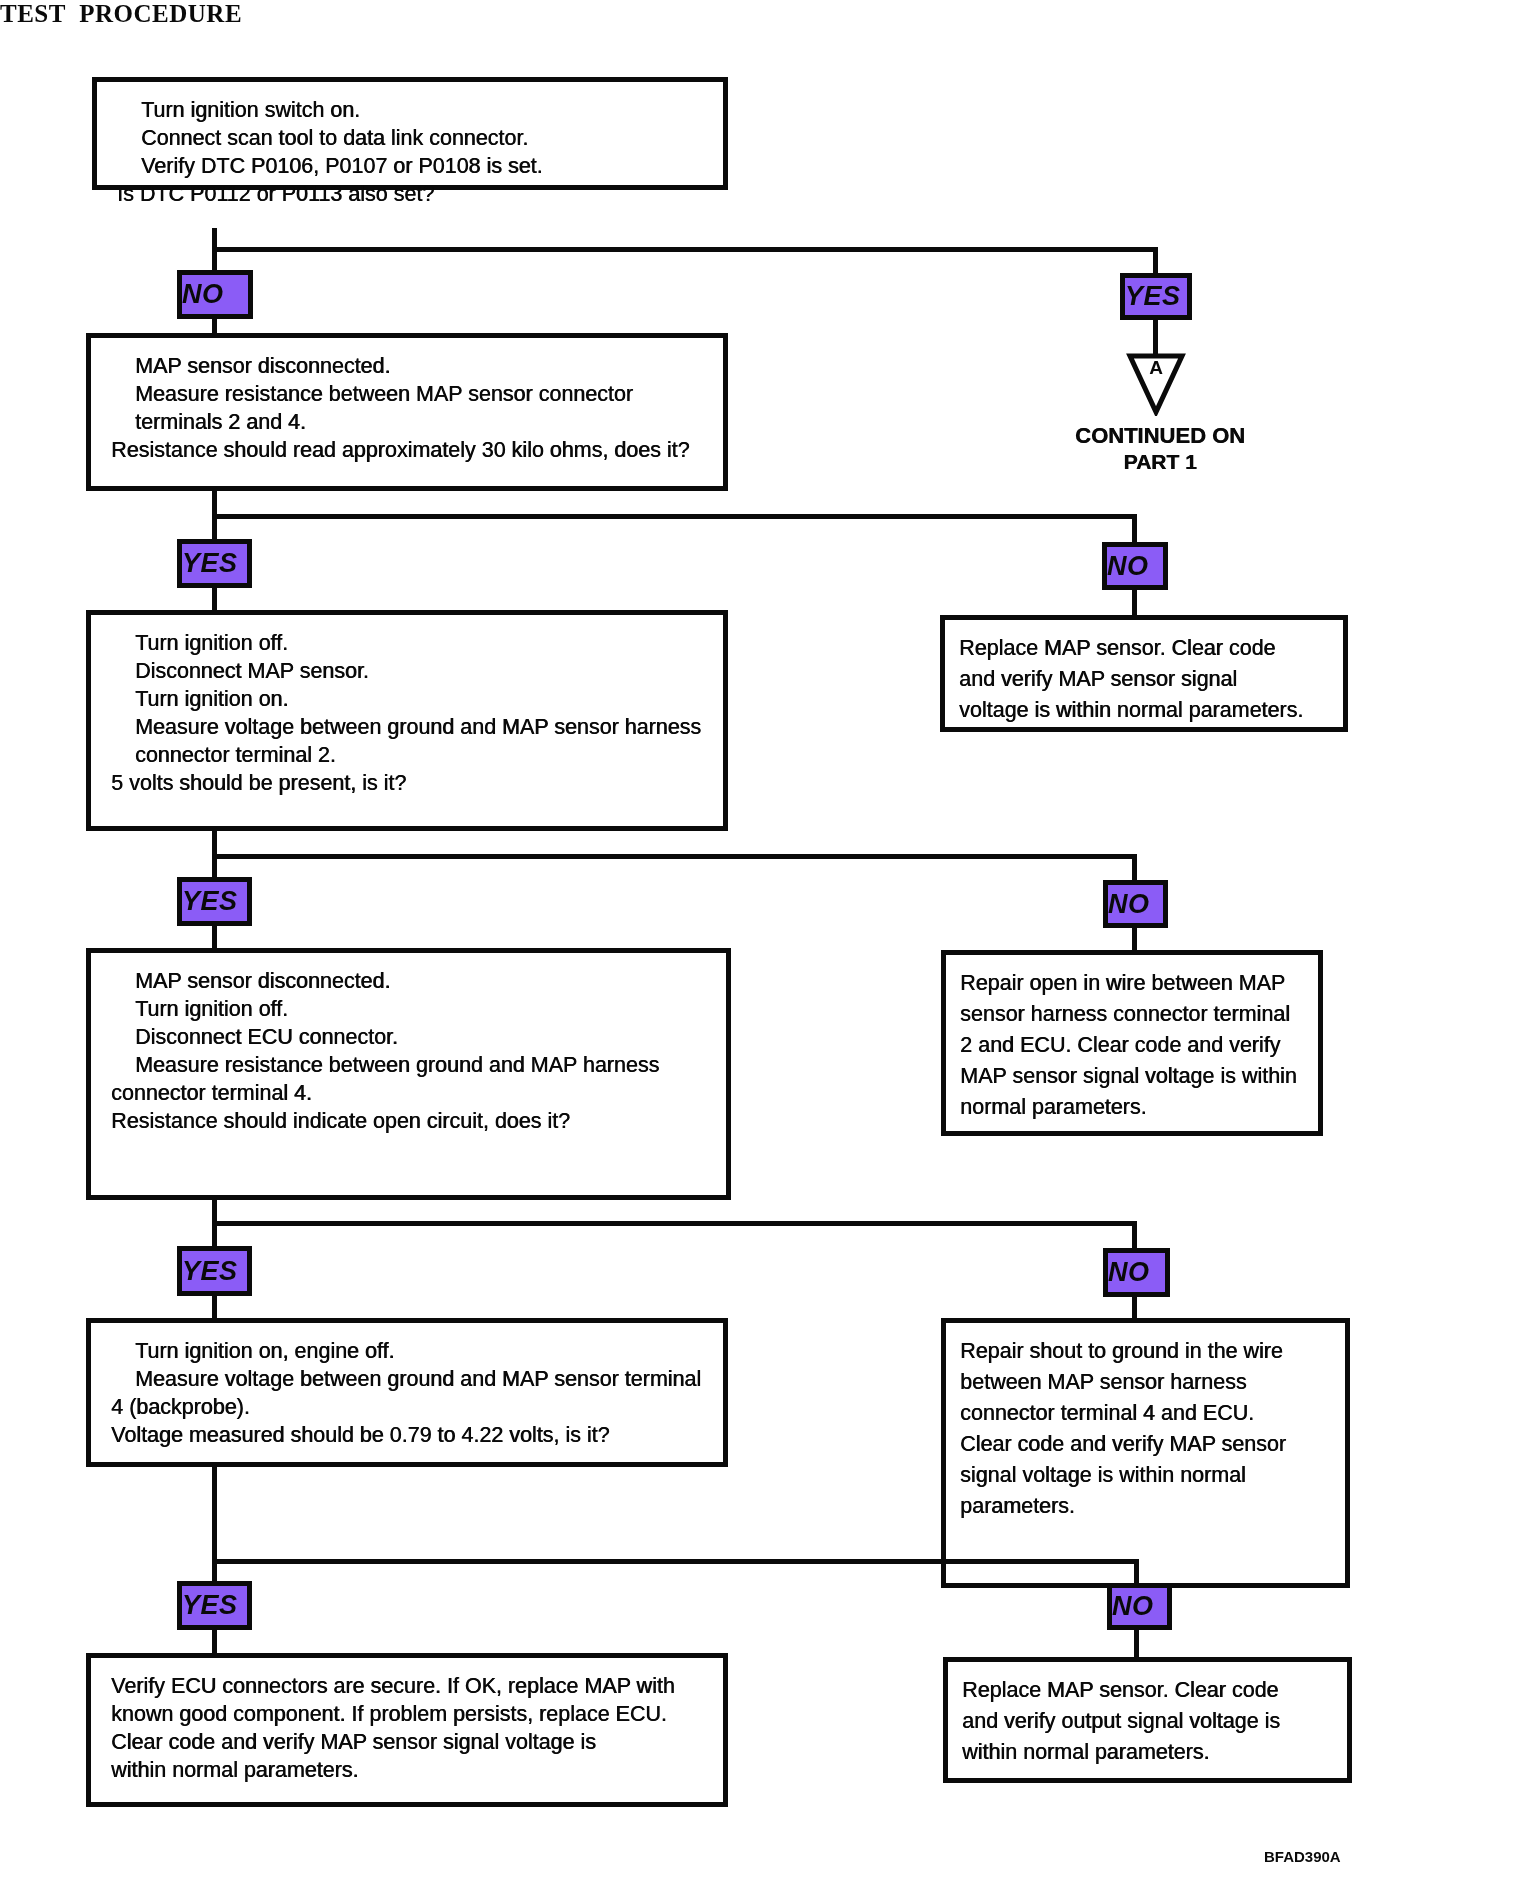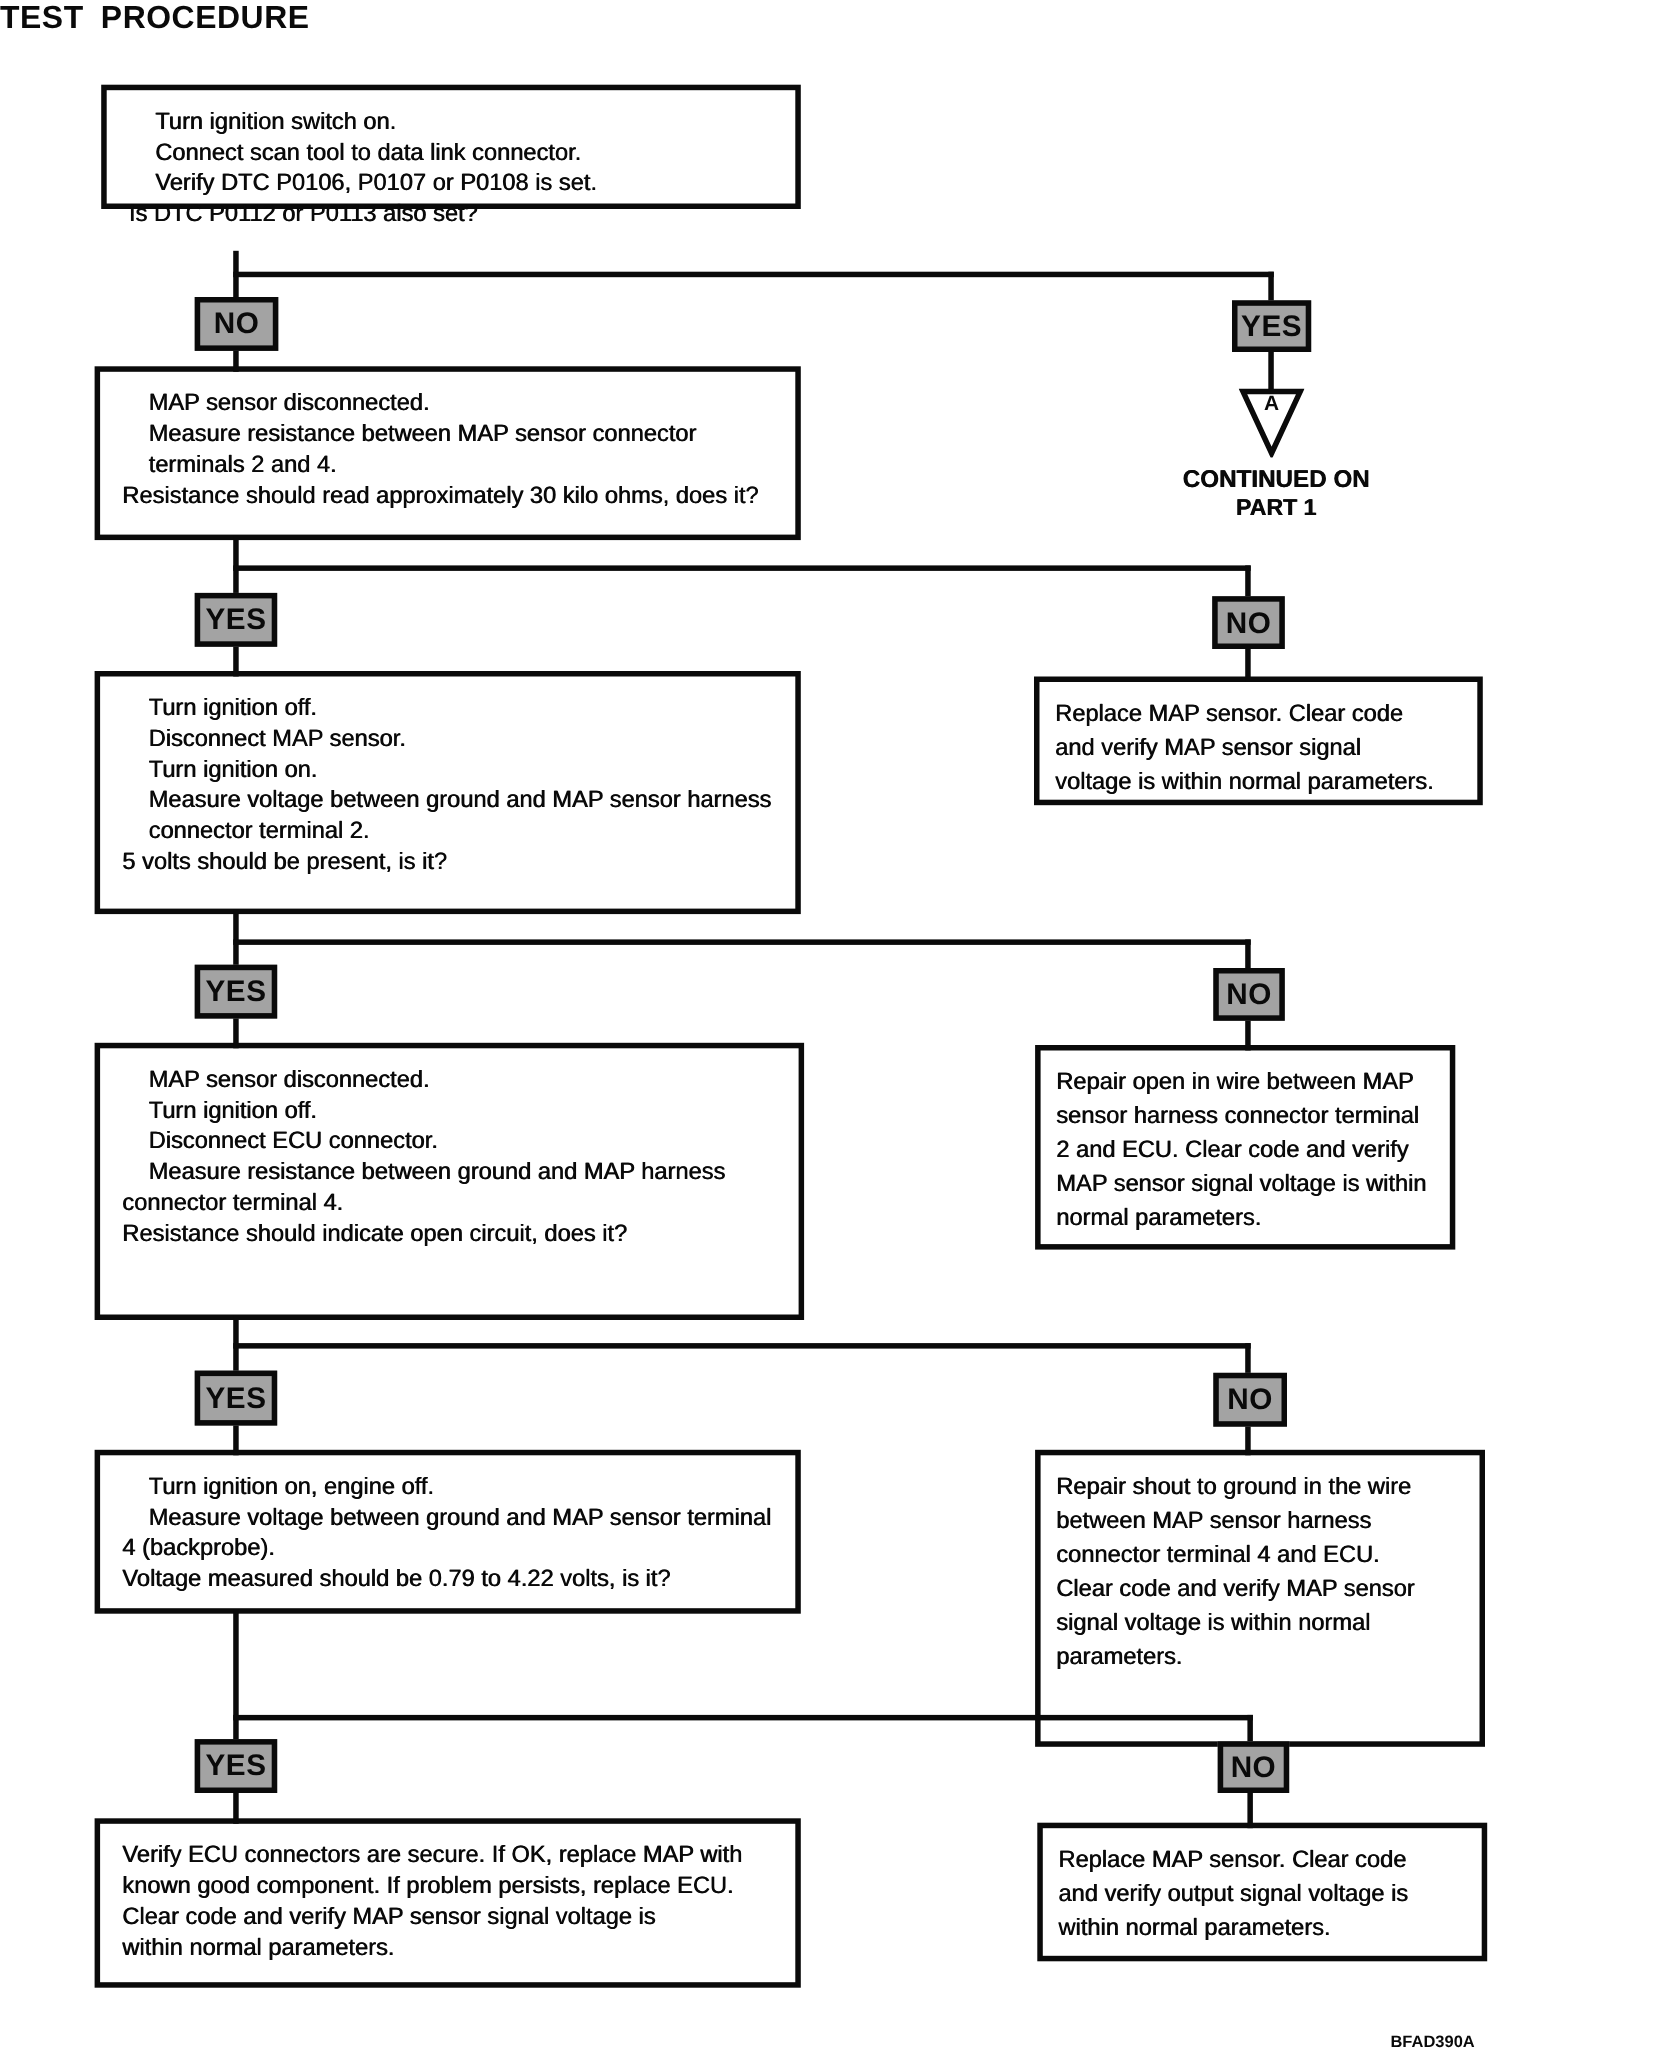--- a/index.html
+++ b/index.html
@@ -1,37 +1,37 @@
 <!DOCTYPE html>
 <html><head>
 <meta charset="utf-8">
 <style>
   html,body{margin:0;padding:0;background:#ffffff;}
   #page{
     position:relative;width:1520px;height:1880px;background:#fff;
     font-family:"Liberation Sans", sans-serif;color:#0a0a0a;overflow:hidden;
   }
   .title{
-    position:absolute;font-size:29px;font-weight:700;word-spacing:7px;
-    letter-spacing:0.5px;white-space:pre;
+    position:absolute;font-size:25px;font-weight:700;word-spacing:7px;
+    letter-spacing:0.5px;white-space:pre;font-family:Liberation Serif, serif;
   }
   .box{
     position:absolute;border:5px solid #0a0a0a;background:#fff;box-sizing:border-box;
   }
   .box-text{
     white-space:pre-wrap;font-size:21.5px;line-height:28px;
     text-shadow:0.6px 0 0 currentColor;
   }
   .step .box-text{padding:14px 4px 0 20px;}
   .result .box-text{padding:13px 4px 0 14px;line-height:31px;}
   .line{position:absolute;background:#0a0a0a;}
   .label-box{
-    position:absolute;border:5px solid #0a0a0a;background:#a3a3a3;box-sizing:border-box;
-    display:flex;align-items:center;justify-content:center;
-    font-size:27px;font-weight:700;letter-spacing:0.5px;
+    position:absolute;border:5px solid #0a0a0a;background:#8b5cf6;box-sizing:border-box;
+    display:flex;align-items:center;
+    font-size:27px;font-weight:700;letter-spacing:0.5px;font-style:italic;
   }
   .tri{position:absolute;}
   .tri-letter{
     position:absolute;text-align:center;font-size:19px;font-weight:700;
   }
   .continued{
     position:absolute;text-align:center;font-weight:700;
     text-shadow:0.5px 0 0 currentColor;
   }
   .continued .l1{font-size:22px;line-height:26px;}

